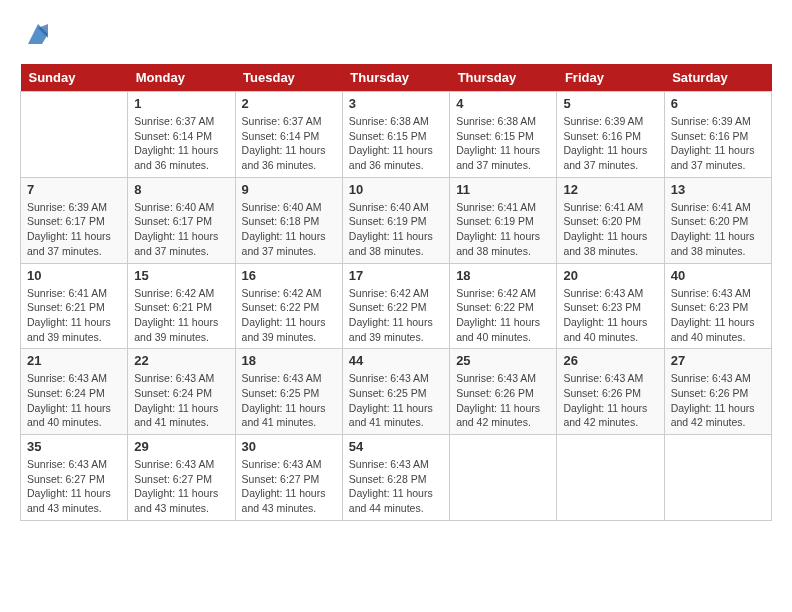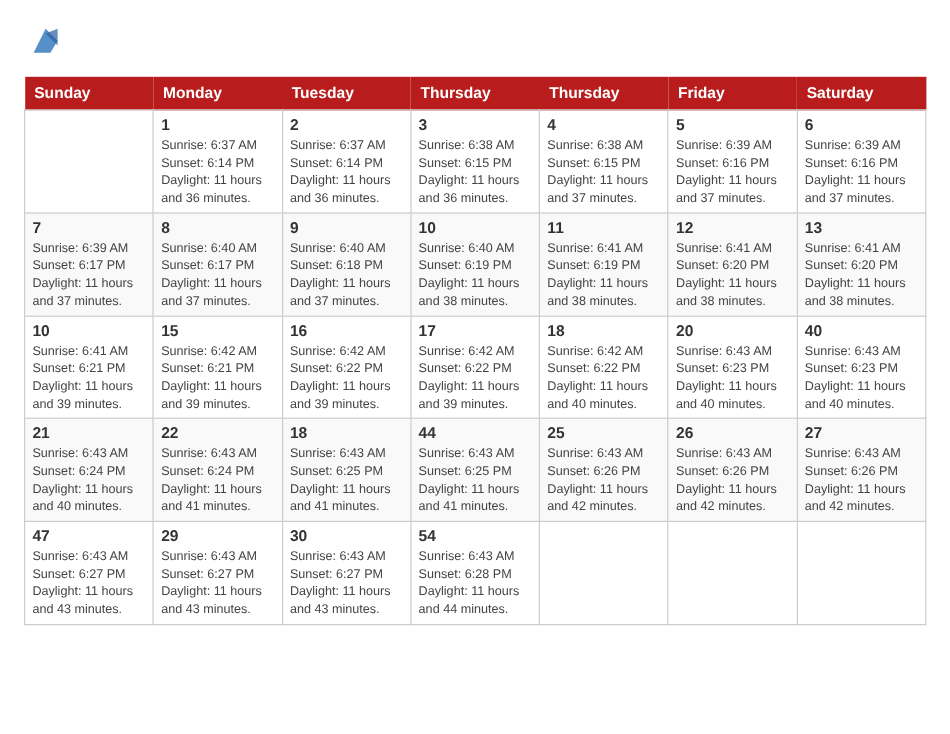--- a/index.html
+++ b/index.html
@@ -236,21 +236,21 @@
           <span class="day-number">26</span>
           <div class="day-info">Sunrise: 6:43 AM<br>Sunset: 6:26 PM<br>Daylight: 11 hours and 42 minutes.</div>
         </td>
         <td>
           <span class="day-number">27</span>
           <div class="day-info">Sunrise: 6:43 AM<br>Sunset: 6:26 PM<br>Daylight: 11 hours and 42 minutes.</div>
         </td>
       </tr>
       <tr>
         <td>
-          <span class="day-number">47</span>
+          <span class="day-number">35</span>
           <div class="day-info">Sunrise: 6:43 AM<br>Sunset: 6:27 PM<br>Daylight: 11 hours and 43 minutes.</div>
         </td>
         <td>
           <span class="day-number">29</span>
           <div class="day-info">Sunrise: 6:43 AM<br>Sunset: 6:27 PM<br>Daylight: 11 hours and 43 minutes.</div>
         </td>
         <td>
           <span class="day-number">30</span>
           <div class="day-info">Sunrise: 6:43 AM<br>Sunset: 6:27 PM<br>Daylight: 11 hours and 43 minutes.</div>
         </td>

